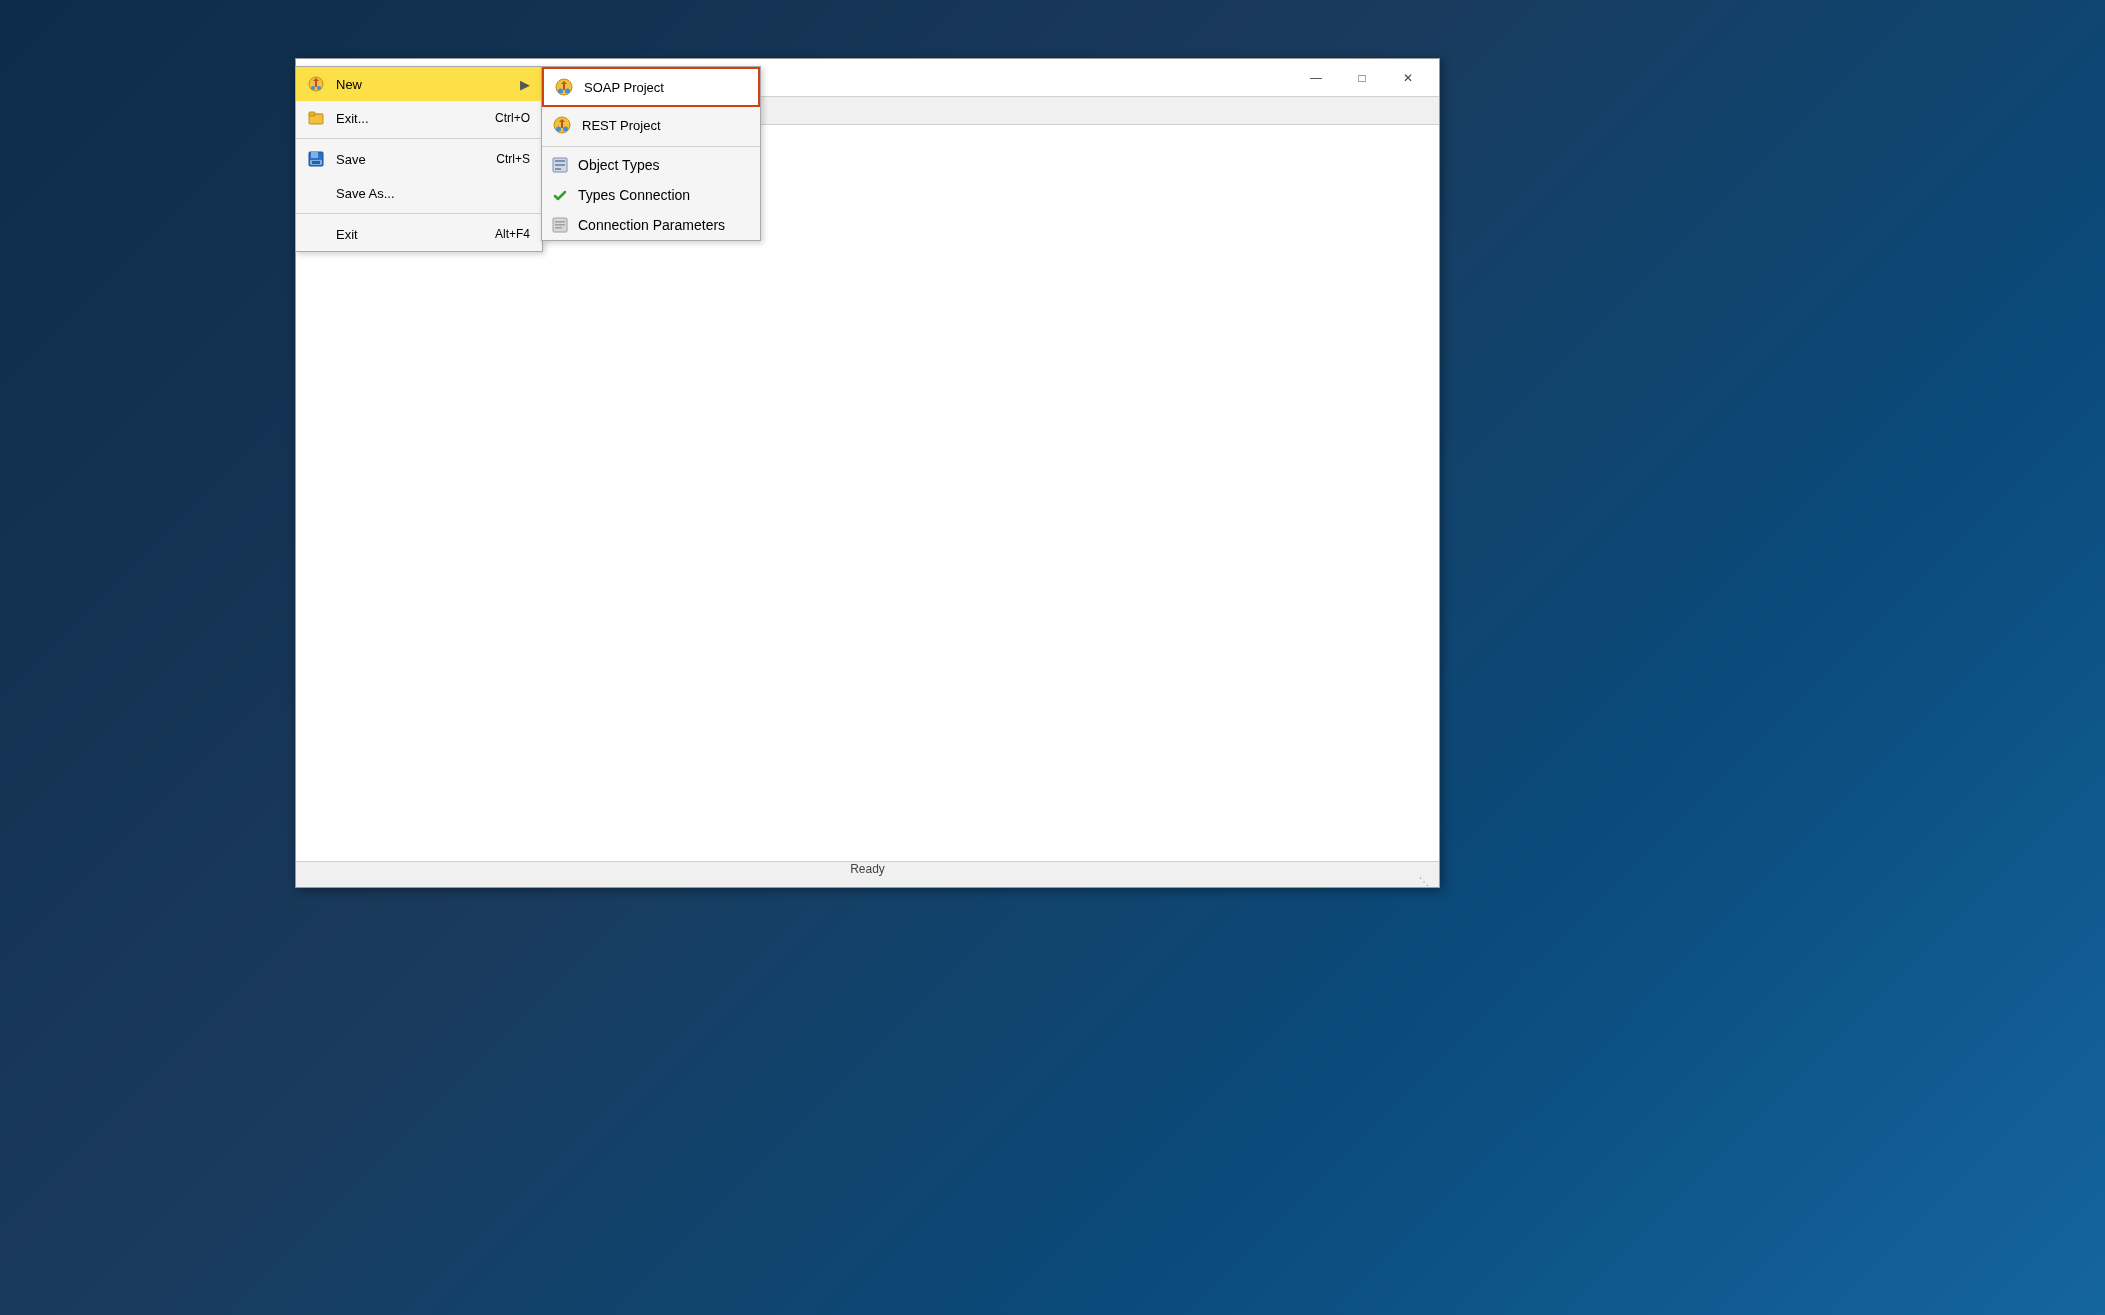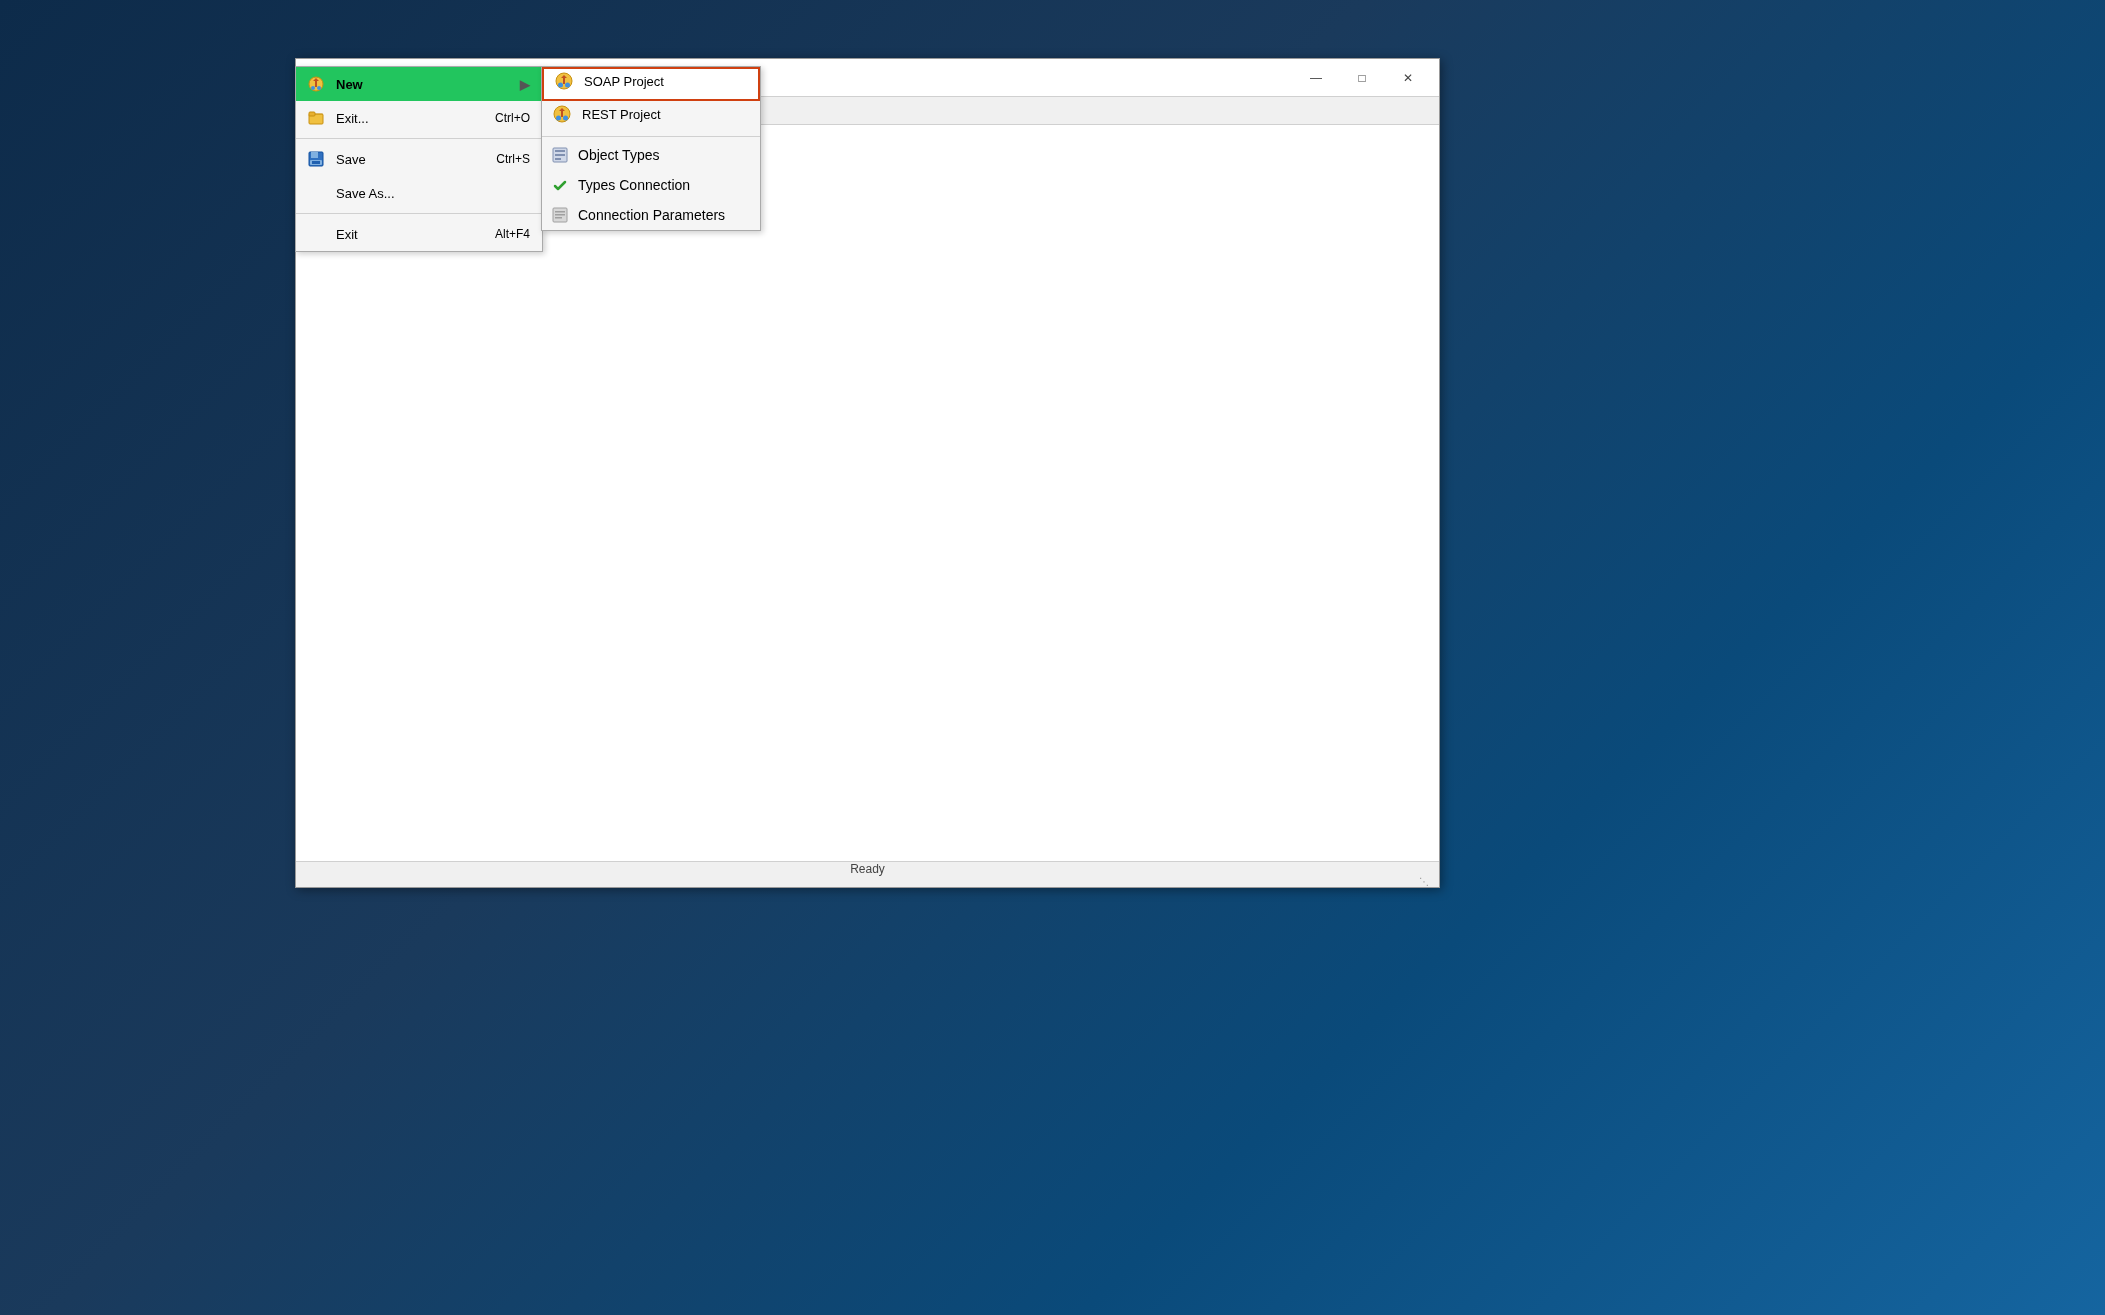--- a/index.html
+++ b/index.html
@@ -147,22 +147,21 @@
       align-items: center;
       padding: 5px 12px 5px 8px;
       cursor: pointer;
       min-height: 30px;
       color: #000;
       font-size: 13px;
       position: relative;
     }
 
     .dropdown-item.highlighted {
-      background: #22c55e;
-      font-weight: bold;
+      background: #fde047;
     }
 
     .dropdown-item-icon {
       width: 24px;
       height: 24px;
       margin-right: 8px;
       flex-shrink: 0;
       display: flex;
       align-items: center;
       justify-content: center;
@@ -197,21 +196,21 @@
       width: 220px;
       background: #f5f5f5;
       border: 1px solid #aaa;
       box-shadow: 2px 2px 6px rgba(0,0,0,0.2);
       z-index: 101;
     }
 
     .submenu-item {
       display: flex;
       align-items: center;
-      padding: 0 12px 6px 8px;
+      padding: 6px 12px 6px 8px;
       cursor: pointer;
       min-height: 32px;
       font-size: 13px;
       color: #000;
       position: relative;
     }
 
     .submenu-item.highlighted {
       background: #fff;
       border: 2px solid #d04010;

